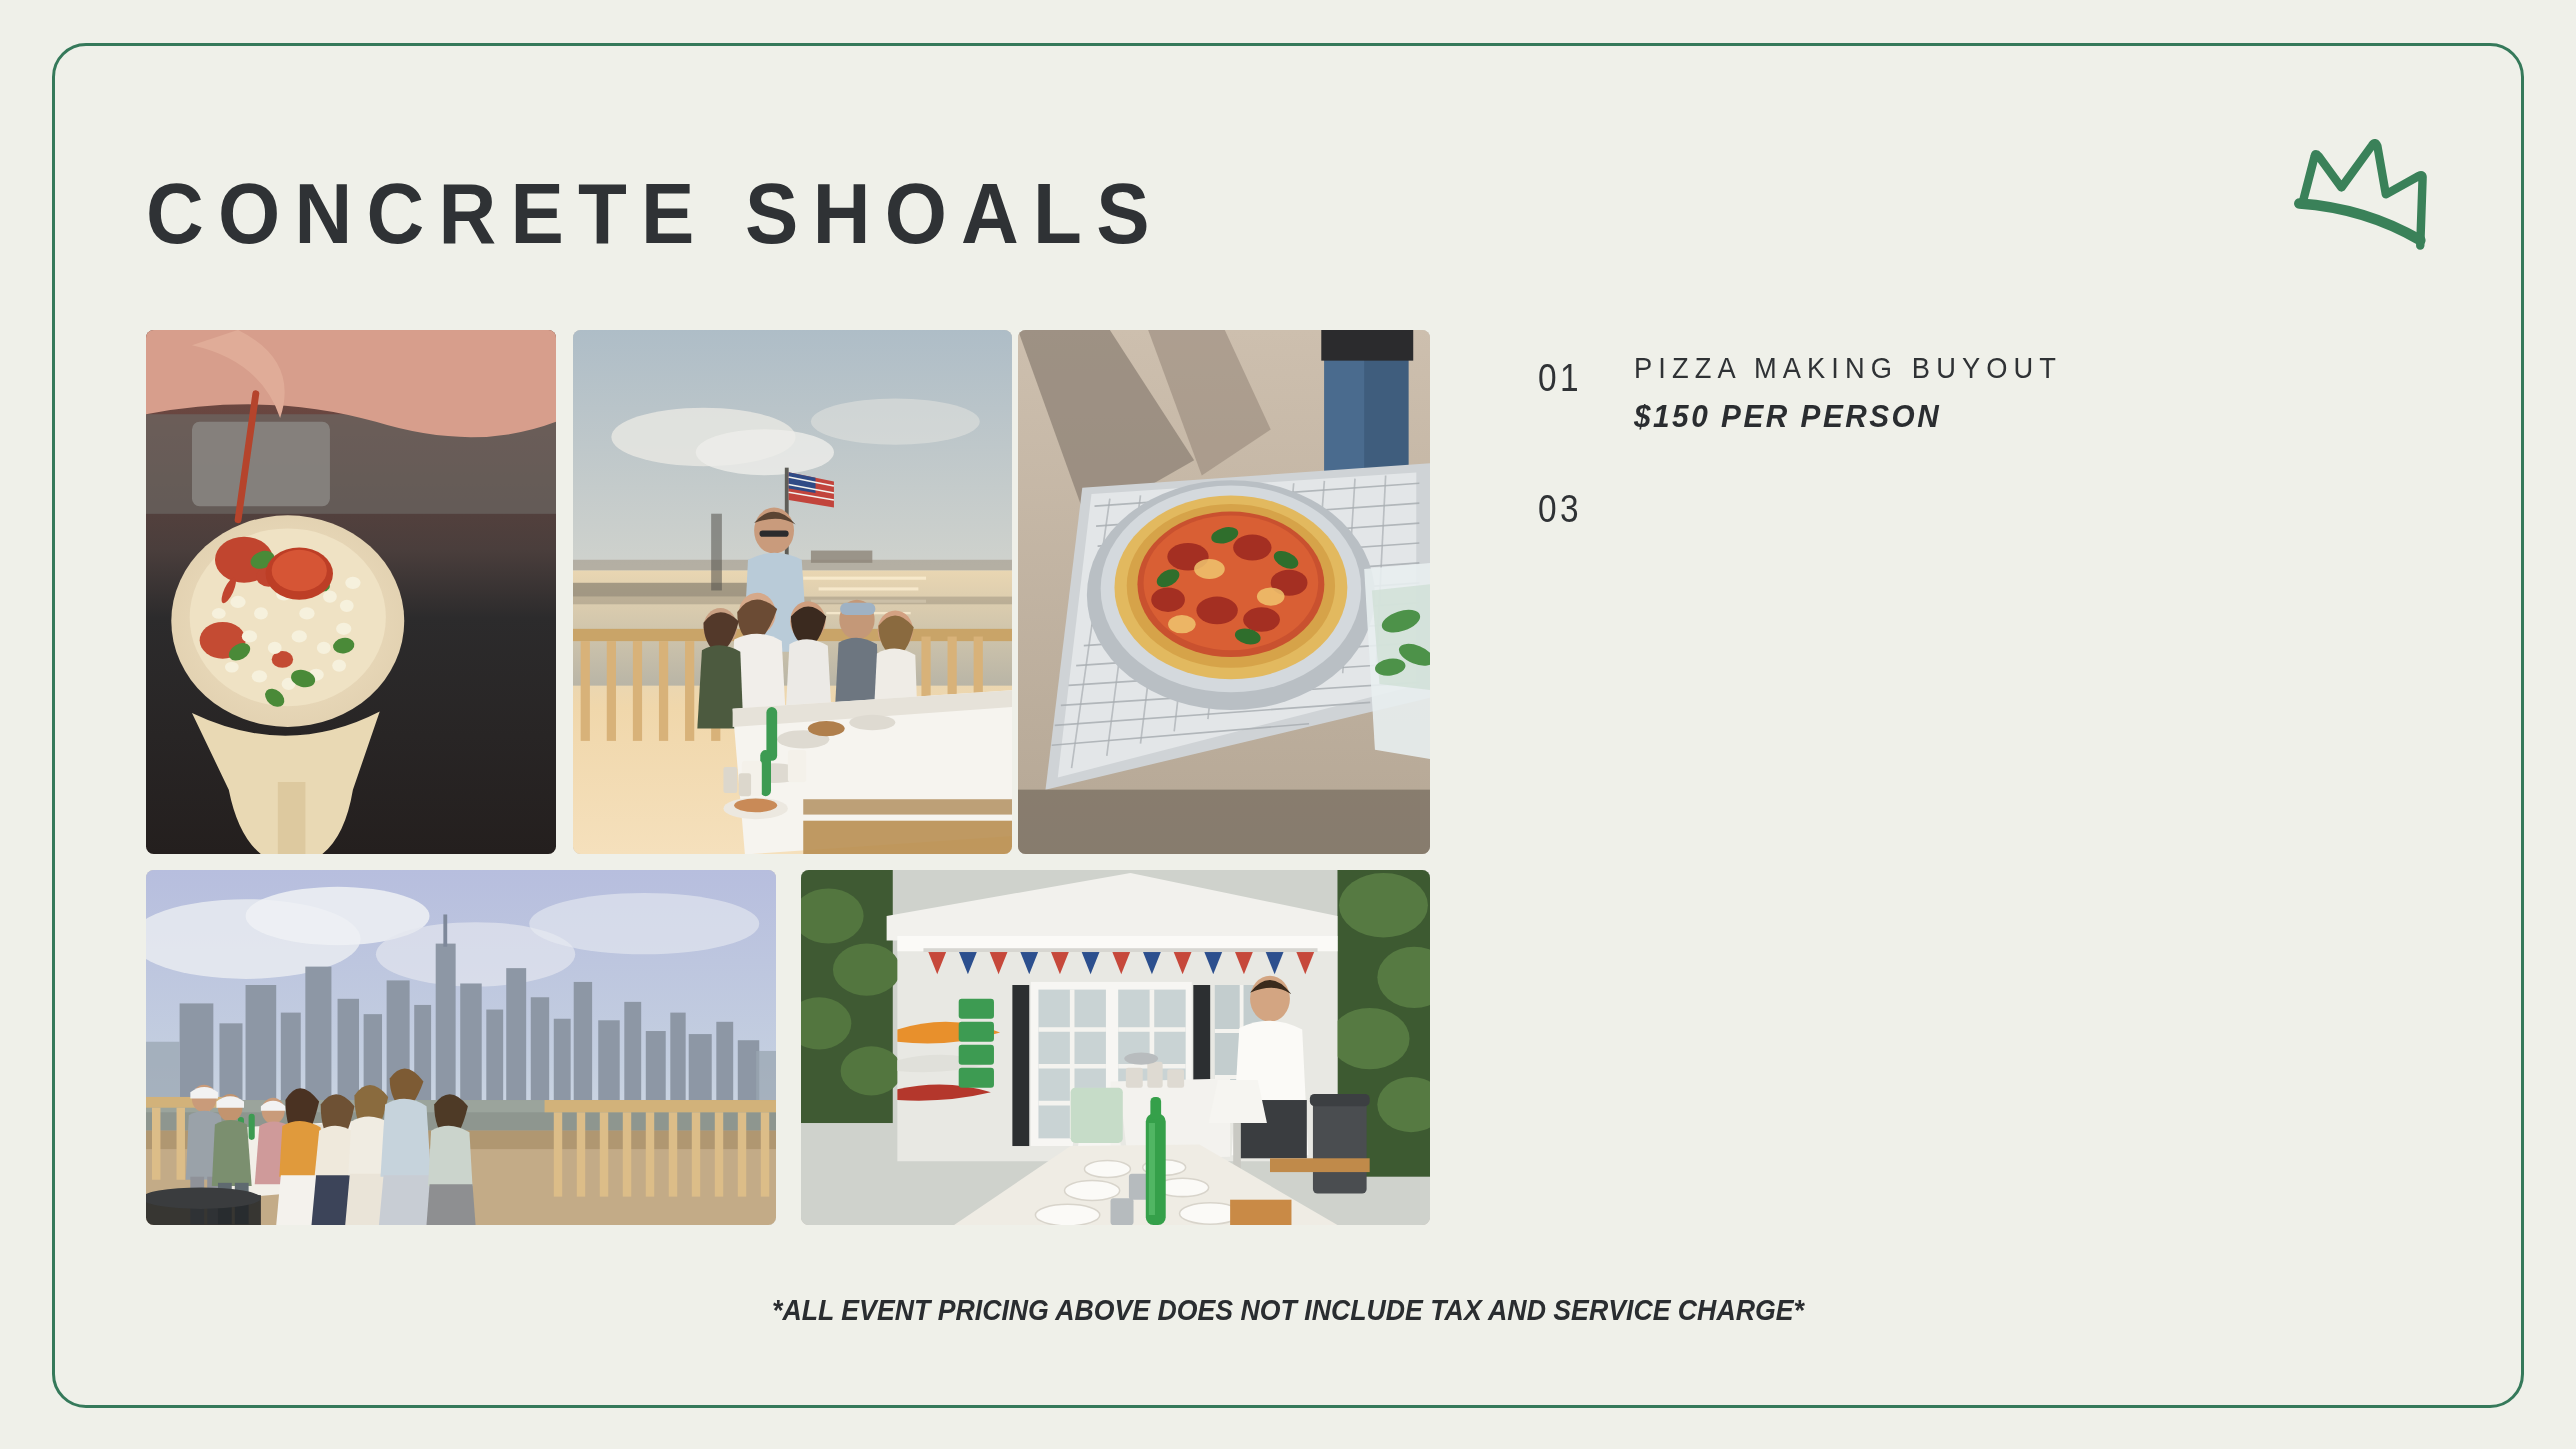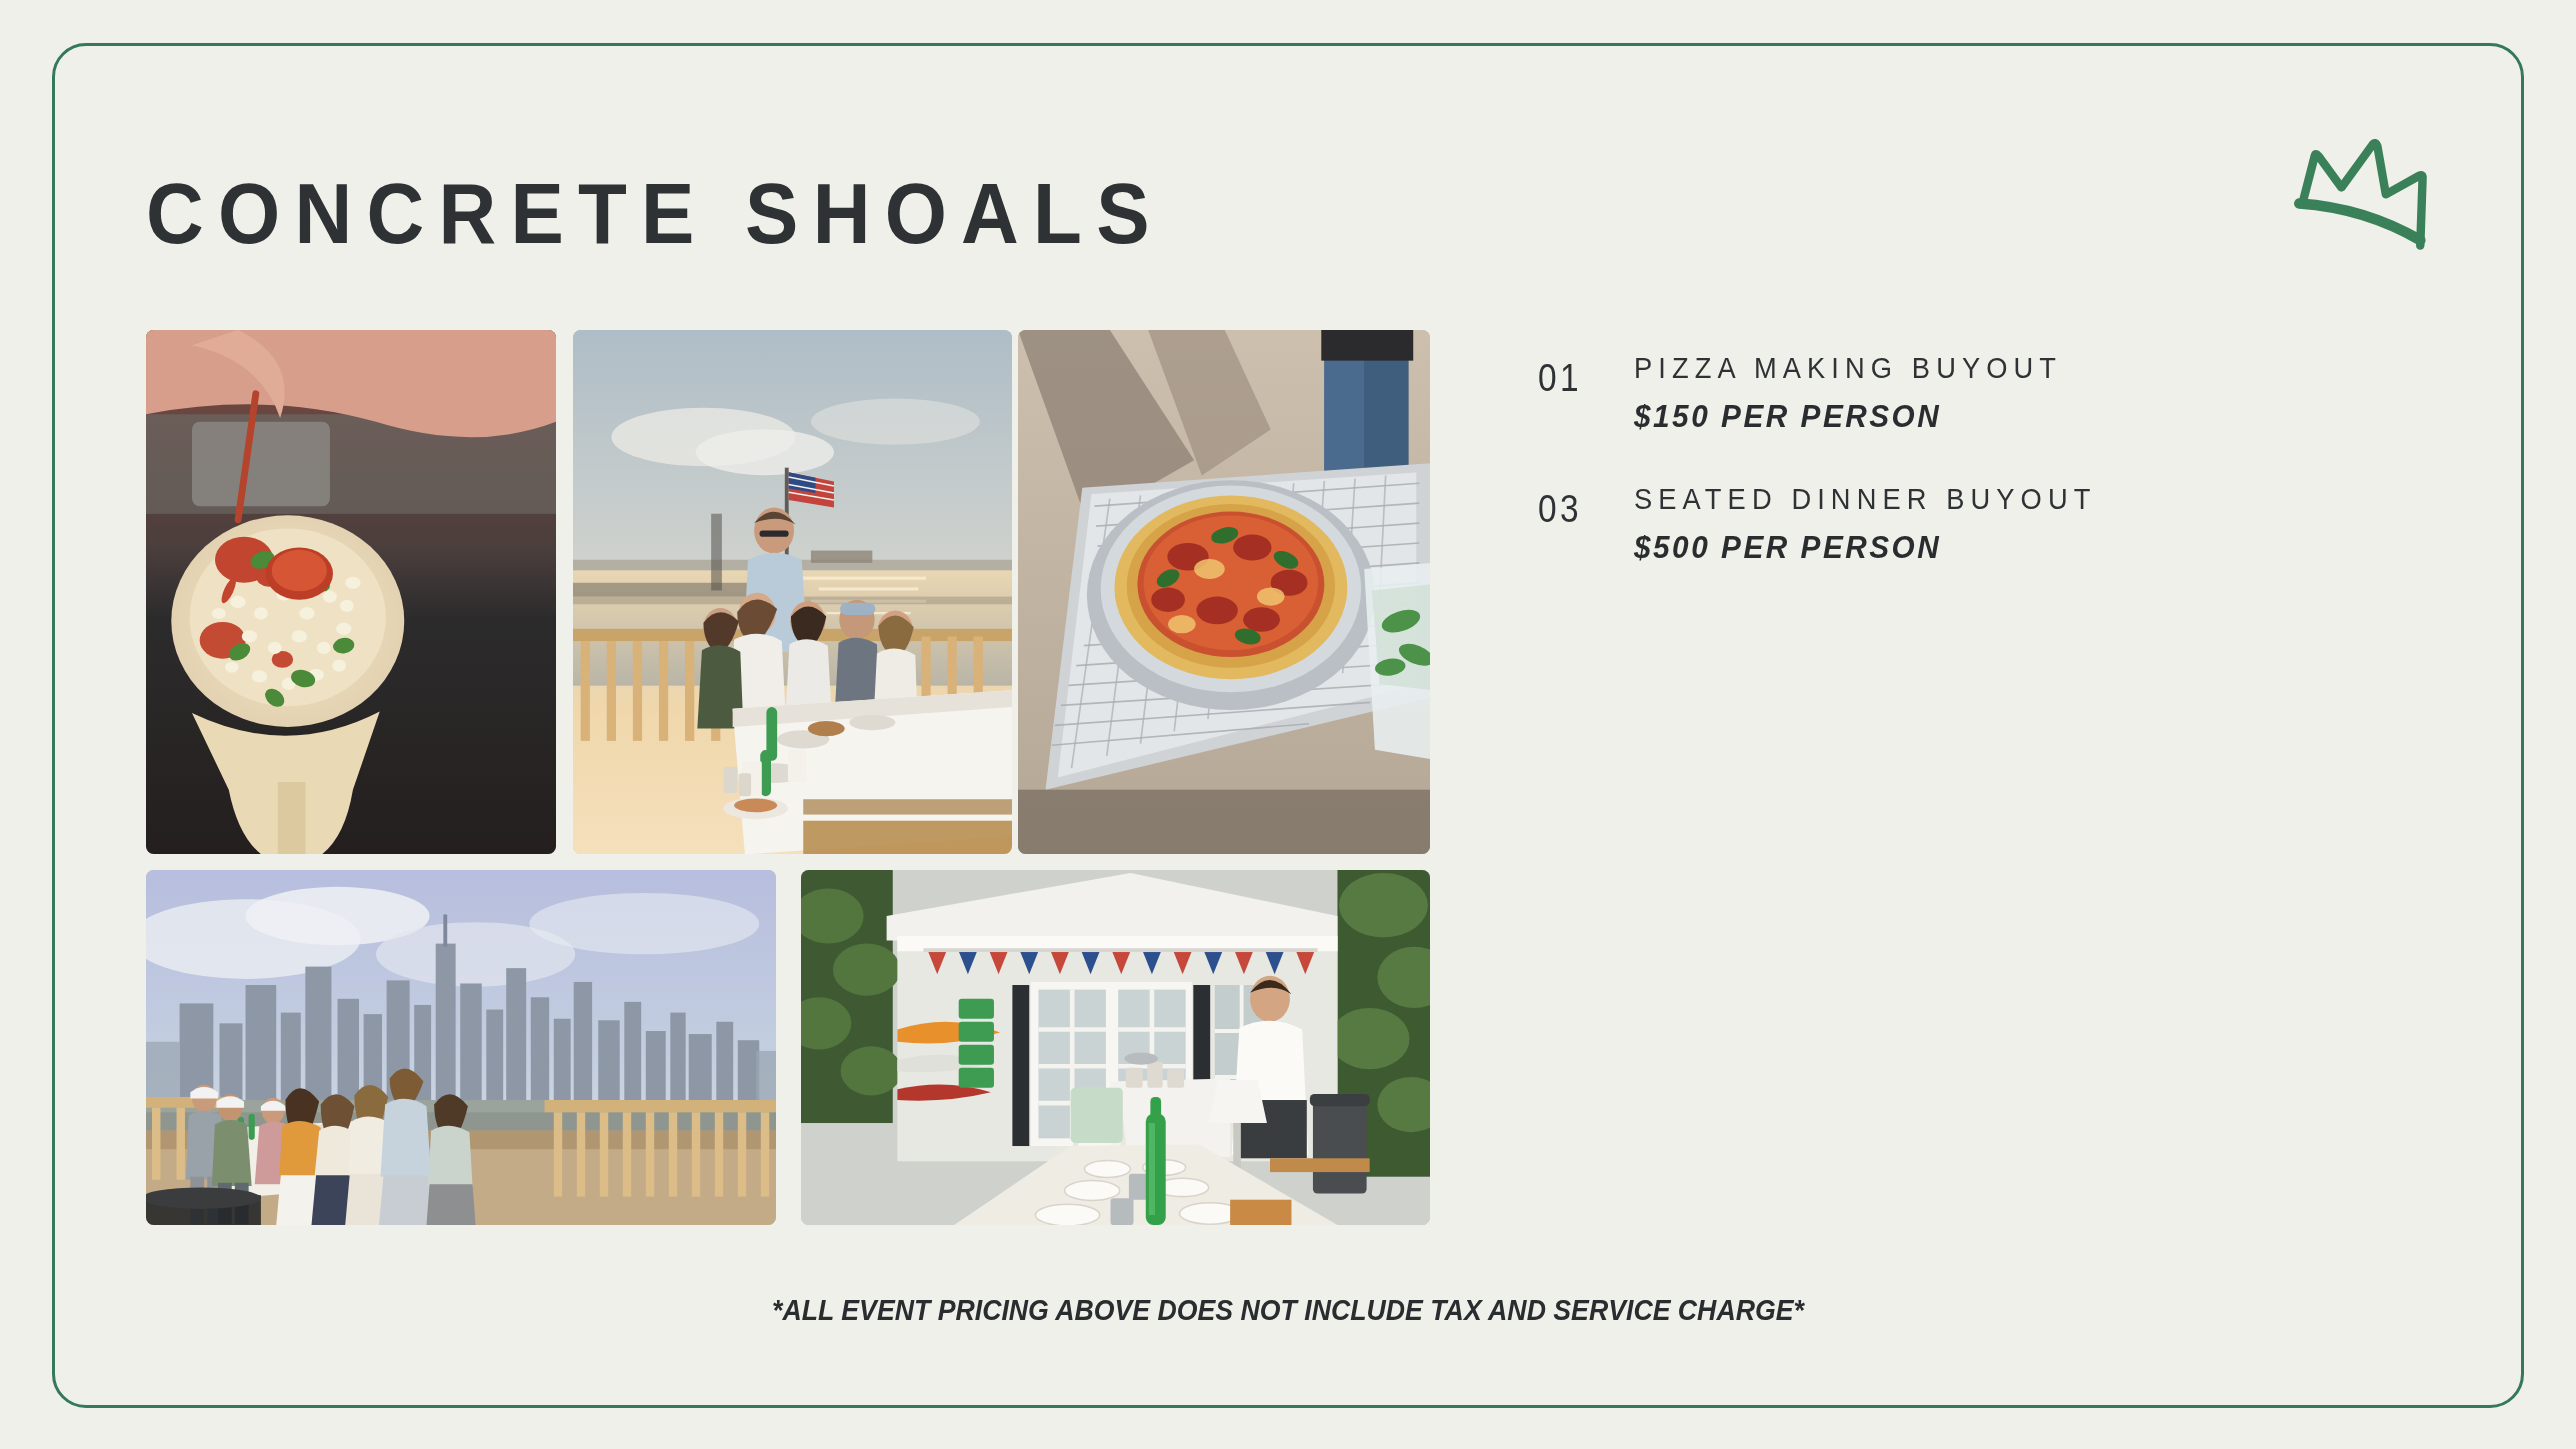--- a/index.html
+++ b/index.html
@@ -651,24 +651,20 @@
     <div class="price-num">01</div>
     <div class="price-body">
       <div class="price-label">PIZZA MAKING BUYOUT</div>
       <div class="price-value">$150 PER PERSON</div>
     </div>
   </div>
 
 
   <div class="price-item">
     <div class="price-num">03</div>
-    <div class="price-body">
-      <div class="price-label">SEATED DINNER BUYOUT</div>
-      <div class="price-value">$500 PER PERSON</div>
-    </div>
   </div>
 
 
 
 </div>
 
 <div class="disclaimer">*ALL EVENT PRICING ABOVE DOES NOT INCLUDE TAX AND SERVICE CHARGE*</div>
 
 
 </body></html>

